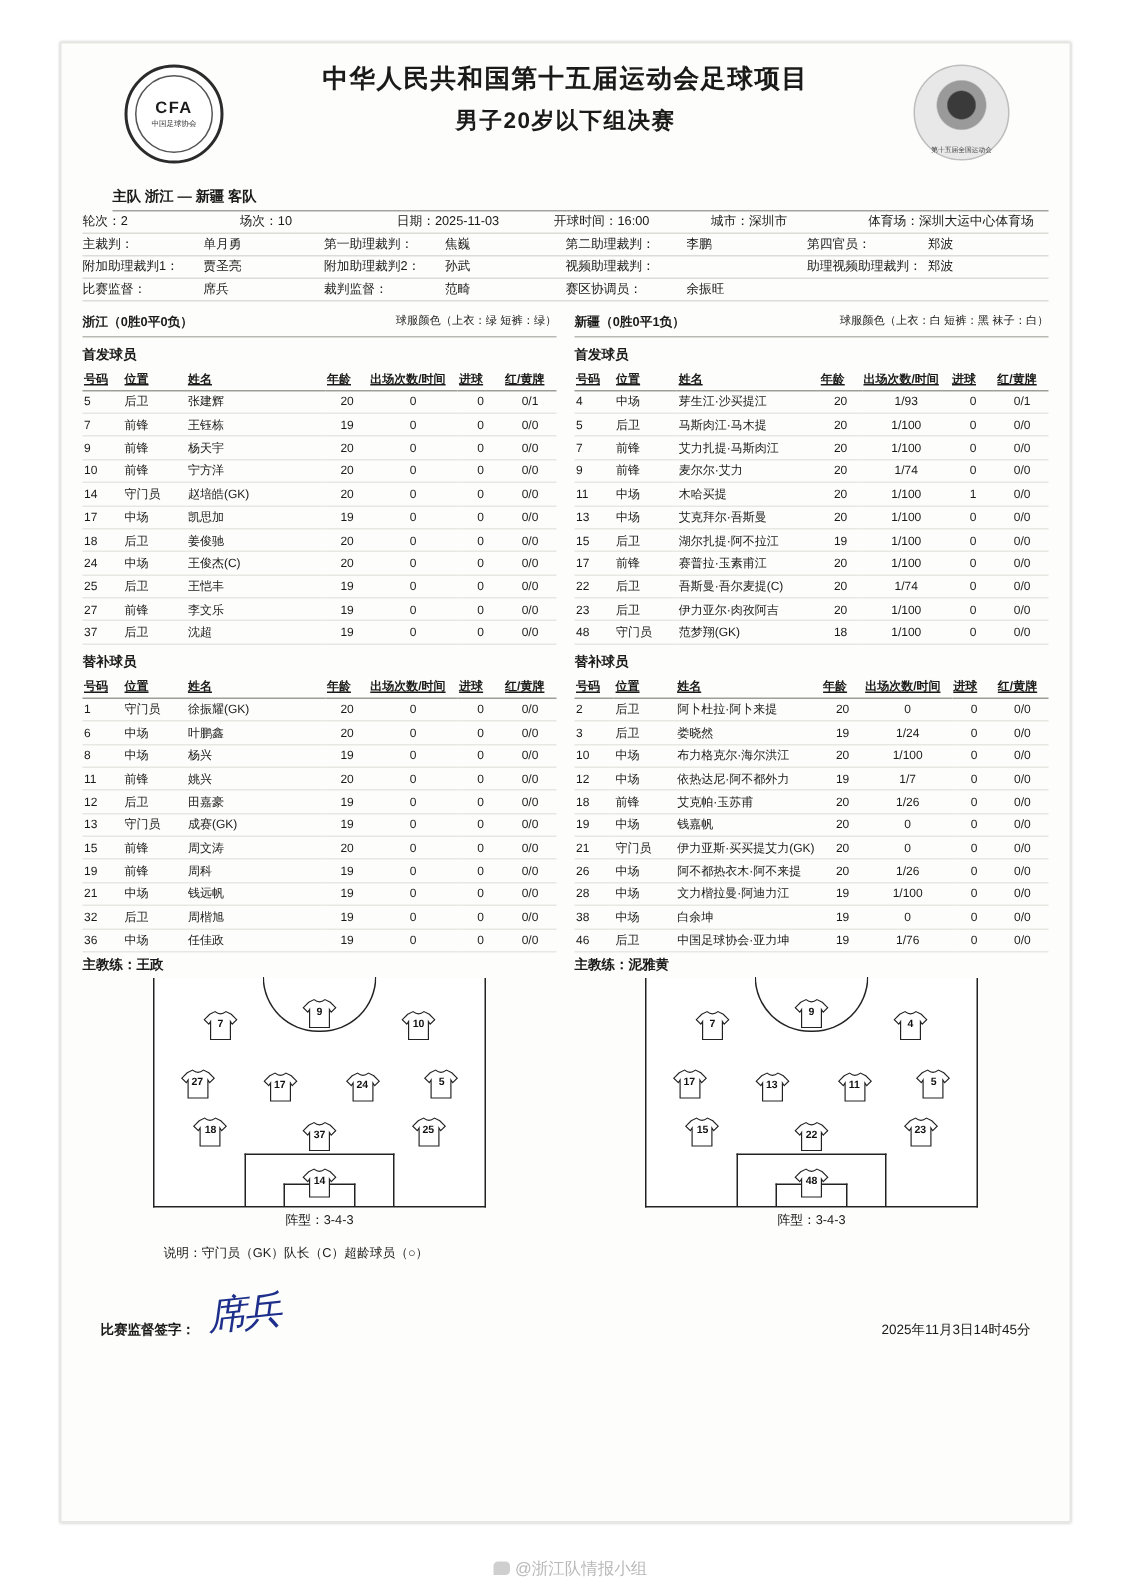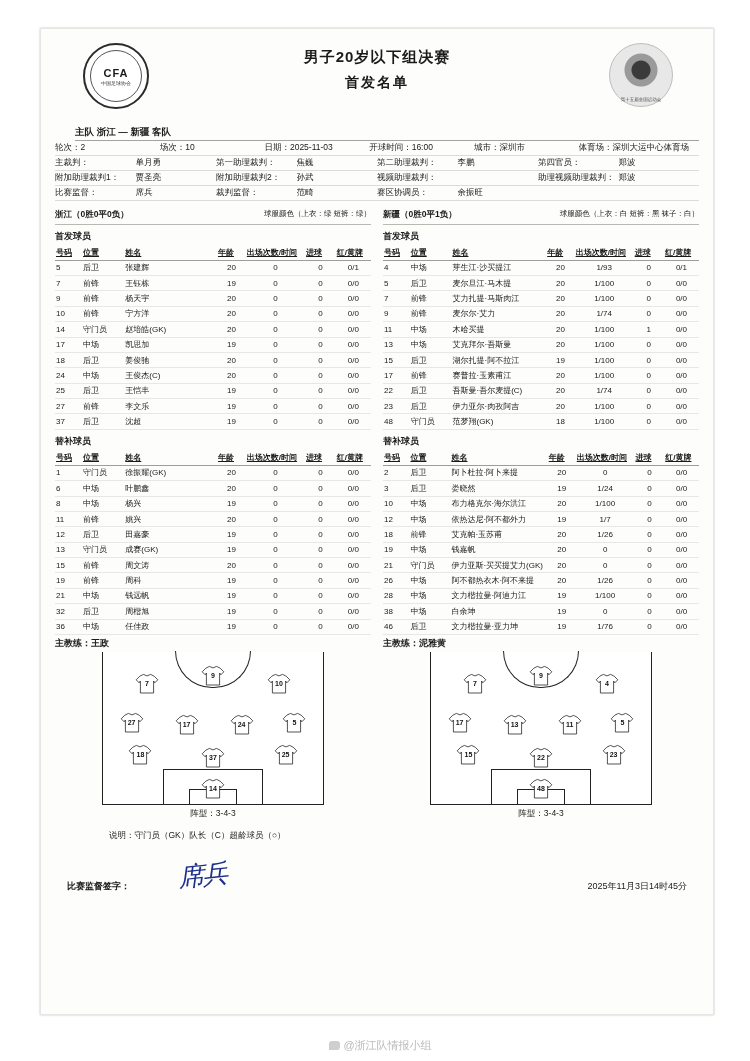--- a/index.html
+++ b/index.html
@@ -72,21 +72,21 @@
   .pitch{position:relative;width:220px;height:152px;border:1.4px solid #222;border-top:none;background:#fff;}
   .pbox{position:absolute;left:50%;transform:translateX(-50%);bottom:0;width:98px;height:34px;border:1.4px solid #222;border-bottom:none;}
   .psix{position:absolute;left:50%;transform:translateX(-50%);bottom:0;width:46px;height:14px;border:1.4px solid #222;border-bottom:none;}
   .parc{position:absolute;left:50%;top:-1px;transform:translateX(-50%);width:74px;height:36px;border:1.4px solid #222;border-top:none;border-radius:0 0 40px 40px;}
   .shirt{position:absolute;width:24px;height:21px;transform:translate(-50%,-50%);}
   .shirt svg{width:100%;height:100%;}
   .shirt .num{position:absolute;left:0;right:0;top:6px;text-align:center;font-size:7px;font-weight:bold;color:#111;}
   .form{font-size:8.5px;margin-top:3px;}
   
   .note{font-size:8.5px;margin:10px 0 0 68px;}
-  .signrow{display:flex;align-items:flex-end;margin:16px 26px 0 26px;gap:40px;}
+  .signrow{display:flex;align-items:flex-end;margin:16px 26px 0 26px;}
   .signlabel{font-size:9px;font-weight:bold;}
   .sig{
     font-family:"Liberation Serif",serif;font-size:26px;font-style:italic;
     transform:rotate(-6deg);margin-left:8px;color:#1d2f8a;letter-spacing:-2px;
   }
   .stamp{margin-left:auto;font-size:9px;}
   .watermark{
     position:absolute;left:11px;right:0;bottom:8px;text-align:center;
     font-size:11px;color:#b9b9b9;
   }
@@ -101,22 +101,22 @@
   <div class="hdr">
     <div class="crest">
       <div class="ring"></div>
       <div class="cfa">CFA</div>
       <div class="cn">中国足球协会</div>
     </div>
     <div class="logo2">
       <span>第十五届全国运动会</span>
     </div>
     <div class="titles">
+      <div class="t1">中华人民共和国第十五届运动会足球项目</div>
       <div class="t2">男子20岁以下组决赛</div>
-      <div class="t3">首发名单</div>
     </div>
   </div>
 
   <div class="meta">
     <div class="matchline">主队 浙江 — 新疆 客队</div>
 
     <div class="line">
       <div class="cell">轮次：2</div>
       <div class="cell">场次：10</div>
       <div class="cell">日期：2025-11-03</div>
@@ -424,21 +424,21 @@
               <td class="c-pos">中场</td>
               <td class="c-name">芽生江·沙买提江</td>
               <td class="c-age">20</td>
               <td class="c-apps">1/93</td>
               <td class="c-goal">0</td>
               <td class="c-card">0/1</td>
             </tr>
             <tr>
               <td class="c-no">5</td>
               <td class="c-pos">后卫</td>
-              <td class="c-name">麦尔旦江·马木提</td>
+              <td class="c-name">马斯肉江·马木提</td>
               <td class="c-age">20</td>
               <td class="c-apps">1/100</td>
               <td class="c-goal">0</td>
               <td class="c-card">0/0</td>
             </tr>
             <tr>
               <td class="c-no">7</td>
               <td class="c-pos">前锋</td>
               <td class="c-name">艾力扎提·马斯肉江</td>
               <td class="c-age">20</td>
@@ -621,21 +621,21 @@
               <td class="c-pos">中场</td>
               <td class="c-name">白余坤</td>
               <td class="c-age">19</td>
               <td class="c-apps">0</td>
               <td class="c-goal">0</td>
               <td class="c-card">0/0</td>
             </tr>
             <tr>
               <td class="c-no">46</td>
               <td class="c-pos">后卫</td>
-              <td class="c-name">文力楷拉曼·亚力坤</td>
+              <td class="c-name">中国足球协会·亚力坤</td>
               <td class="c-age">19</td>
               <td class="c-apps">1/76</td>
               <td class="c-goal">0</td>
               <td class="c-card">0/0</td>
             </tr>
           </tbody>
       </table>
       <div class="coach">主教练：泥雅黄</div>
     </div>
   </div>

